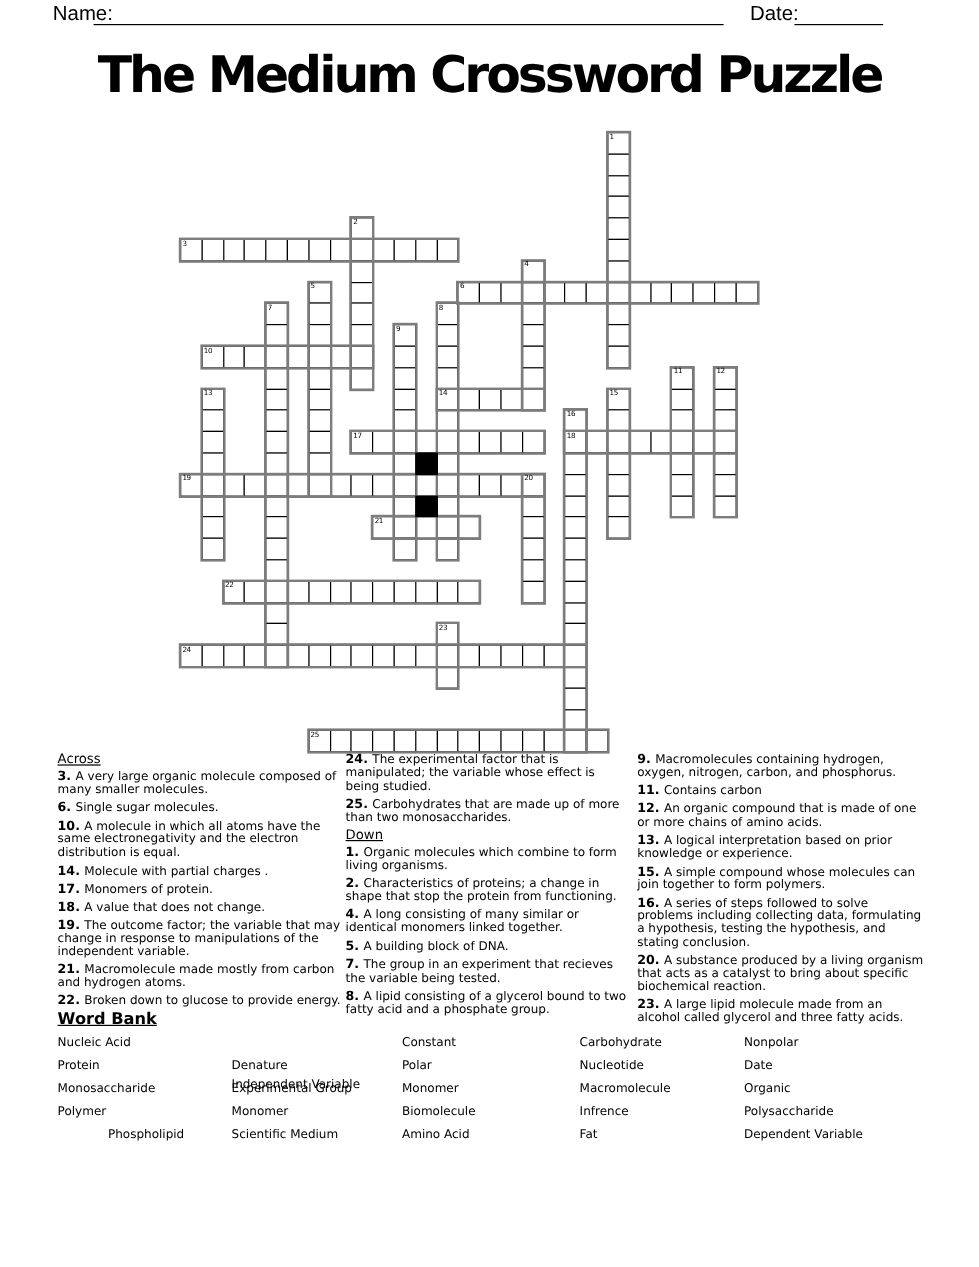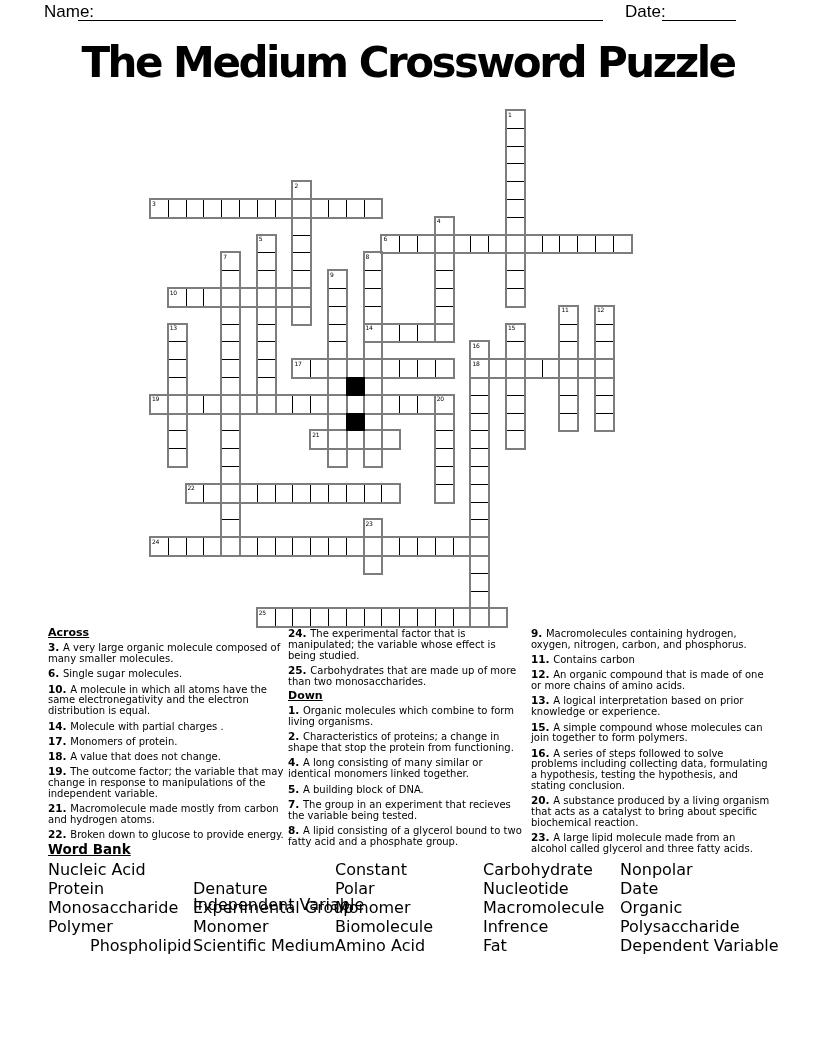--- a/index.html
+++ b/index.html
@@ -26,25 +26,25 @@
   #grid { position: absolute; }
   .cell { position: absolute; background: #fff; border: 1px solid #000; }
   .word-outline { position: absolute; border: 2px solid #7d7d7d; pointer-events: none; background: transparent; }
   .black-cell { position: absolute; background: #000; }
   .cell-num { position: absolute; font-size: 6px; line-height: 6px; letter-spacing: -0.3px; }
 
   
   .clue-col { position: absolute; font-size: 10px; line-height: 10.8px; }
   .clue { margin: 0 0 3.5px 0; }
   .clue b { font-size: 10.5px; }
-  .clue-head { font-size: 11px; font-weight: bold; text-decoration: underline; margin: 0 0 3.5px 0; }
+  .clue-head { font-size: 11px; font-weight: normal; text-decoration: underline; margin: 0 0 3.5px 0; }
 
   
   .wb-label { position: absolute; font-size: 13.5px; font-weight: bold; text-decoration: underline; line-height: 16px; }
-  .wb-item { position: absolute; font-size: 16px; line-height: 15px; white-space: nowrap; }
+  .wb-item { position: absolute; font-size: 10px; line-height: 15px; white-space: nowrap; }
 </style>
 </head>
 <body>
 
 <div class="page">
 
   <span class="hdr-label" style="left:44px; top:2px;">Name:</span>
   <div class="hdr-line" style="left:78px; top:2px; width:525px;"></div>
   <span class="hdr-label" style="left:625px; top:2px;">Date:</span>
   <div class="hdr-line" style="left:662px; top:2px; width:74px;"></div>

